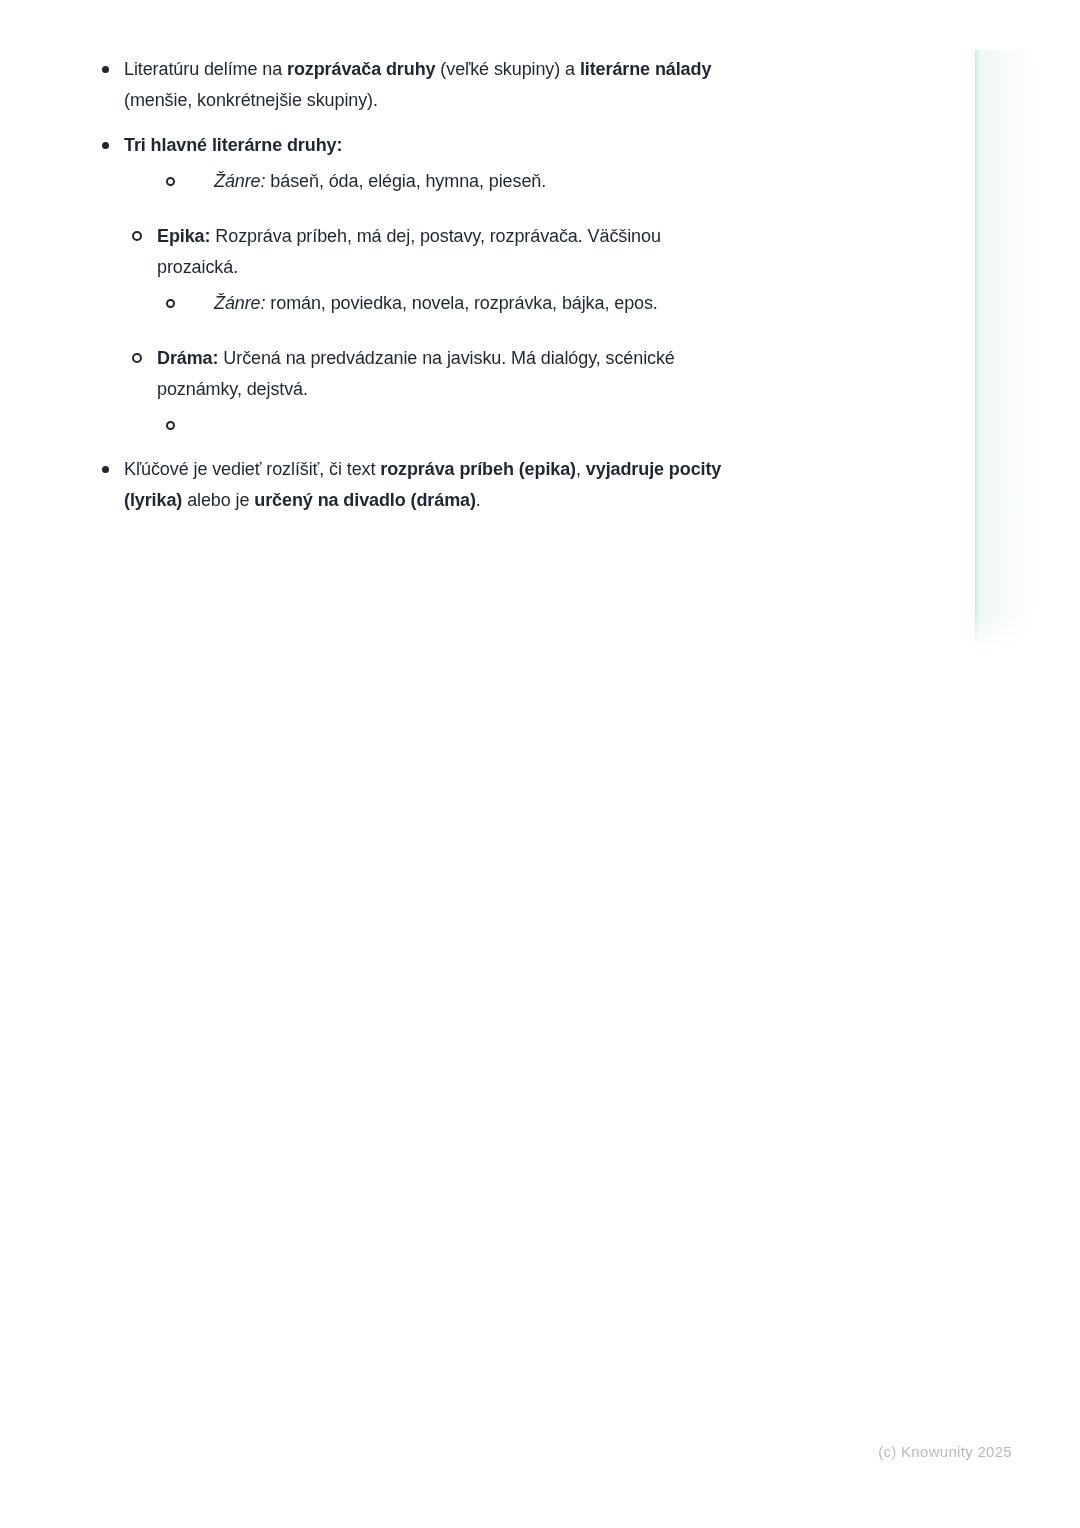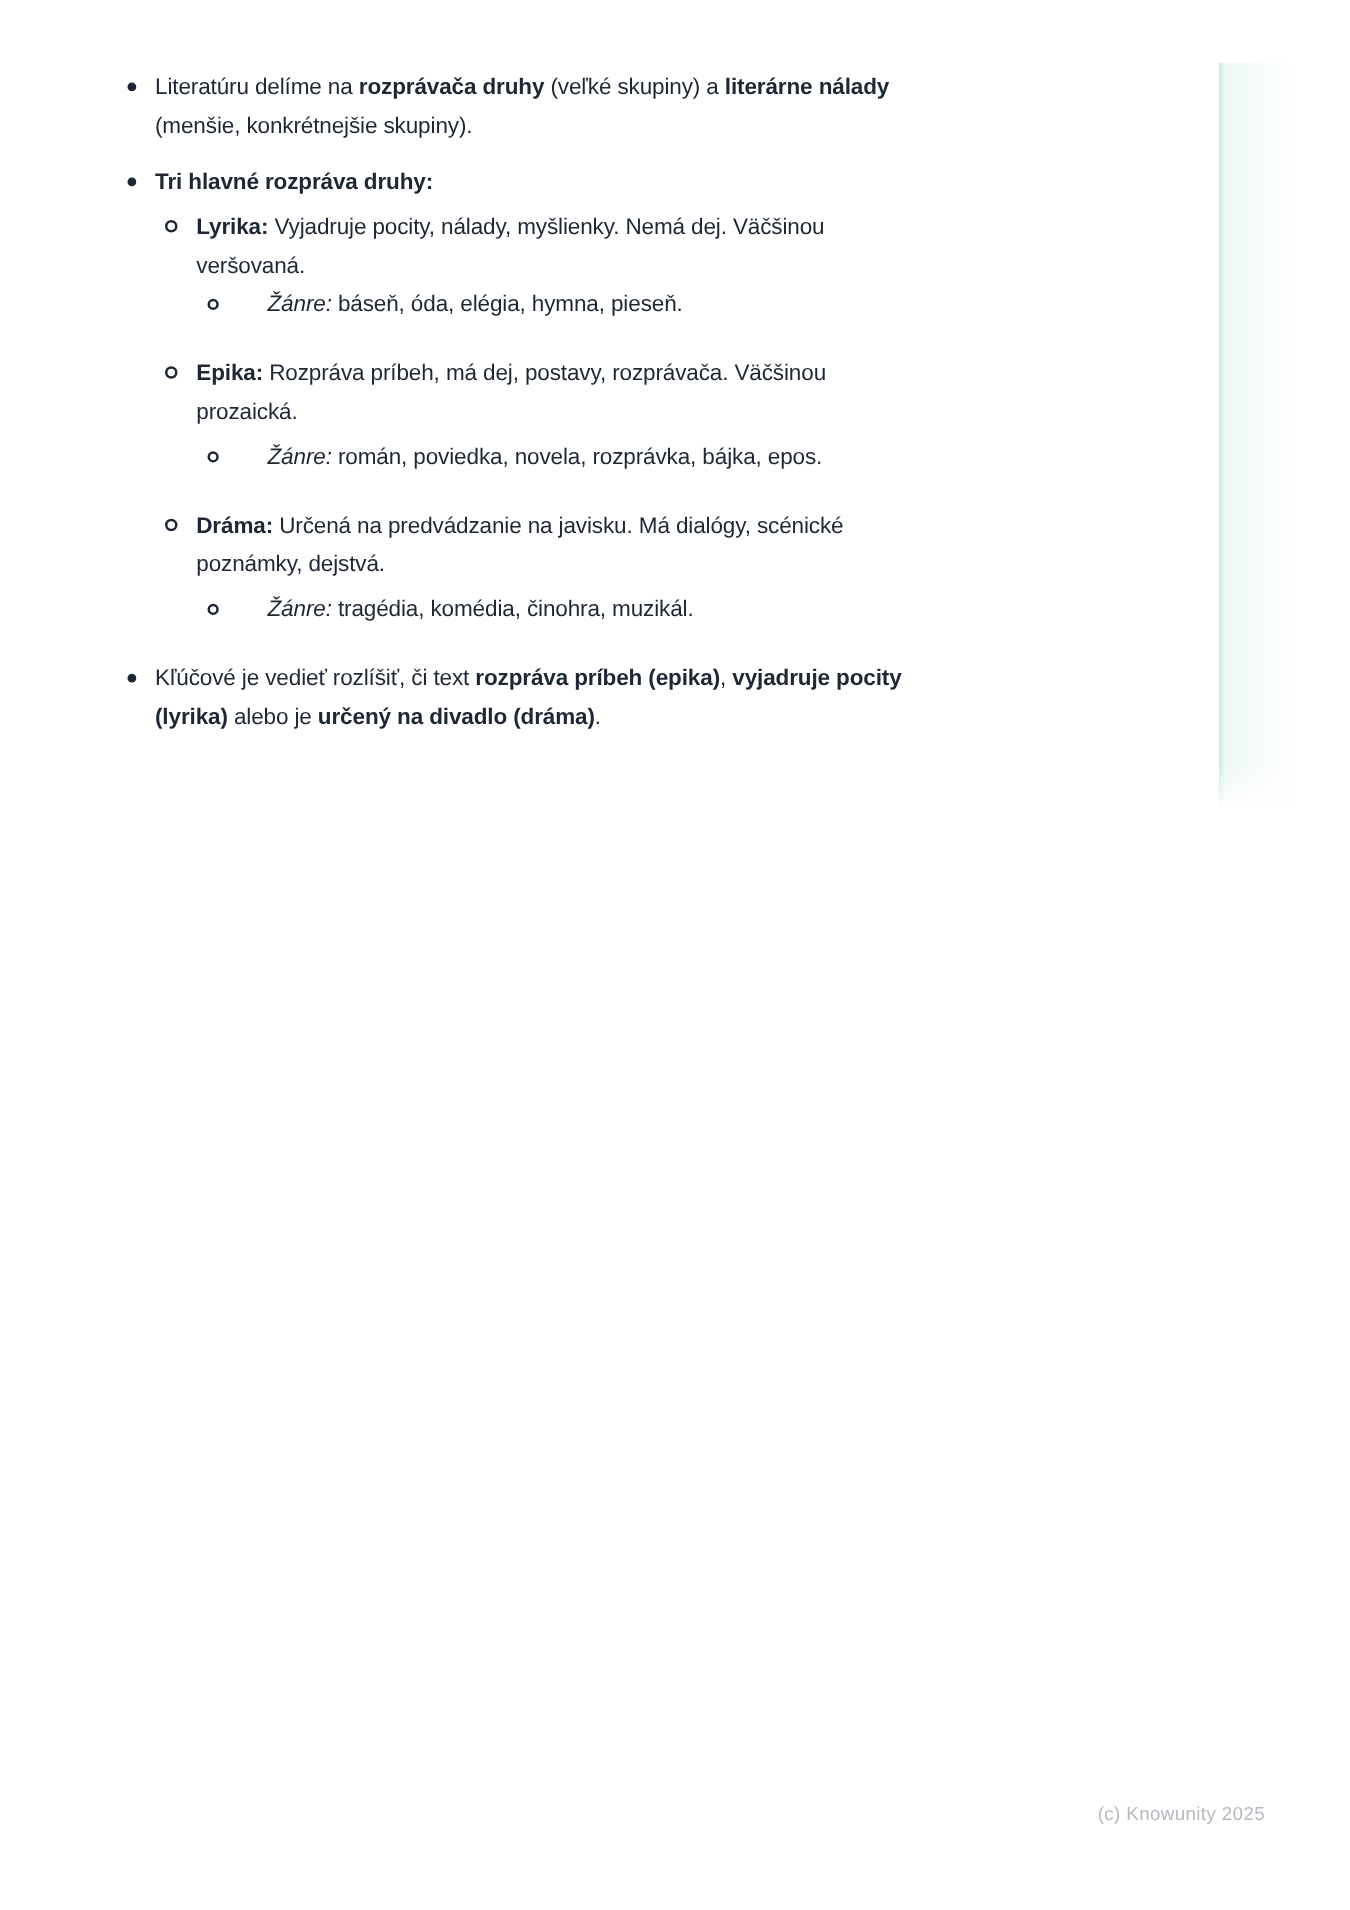--- a/index.html
+++ b/index.html
@@ -85,45 +85,40 @@
 
 <div class="page">
   <div class="accent-bar"></div>
   <div class="notes">
       <div class="li level-1 gap-md">
         <span class="marker disc"></span>
         <span class="li-text"><span>Literatúru delíme na </span><span class="b">rozprávača druhy</span><span> (veľké skupiny) a </span><span class="b">literárne nálady</span><br><span>(menšie, konkrétnejšie skupiny).</span></span>
       </div>
       <div class="li level-1 gap-sm">
         <span class="marker disc"></span>
-        <span class="li-text"><span class="b">Tri hlavné rozpráva druhy:</span></span>
-      </div>
-      <div class="li level-2 gap-none">
-        <span class="marker circle"></span>
-        <span class="li-text"><span class="b">Lyrika:</span><span> Vyjadruje pocity, nálady, myšlienky. Nemá dej. Väčšinou</span><br><span>veršovaná.</span></span>
+        <span class="li-text"><span class="b">Tri hlavné literárne druhy:</span></span>
       </div>
       <div class="li level-3 gap-lg">
         <span class="marker circle"></span>
         <span class="li-text"><span class="i">Žánre:</span><span> báseň, óda, elégia, hymna, pieseň.</span></span>
       </div>
       <div class="li level-2 gap-sm">
         <span class="marker circle"></span>
         <span class="li-text"><span class="b">Epika:</span><span> Rozpráva príbeh, má dej, postavy, rozprávača. Väčšinou</span><br><span>prozaická.</span></span>
       </div>
       <div class="li level-3 gap-lg">
         <span class="marker circle"></span>
         <span class="li-text"><span class="i">Žánre:</span><span> román, poviedka, novela, rozprávka, bájka, epos.</span></span>
       </div>
       <div class="li level-2 gap-sm">
         <span class="marker circle"></span>
         <span class="li-text"><span class="b">Dráma:</span><span> Určená na predvádzanie na javisku. Má dialógy, scénické</span><br><span>poznámky, dejstvá.</span></span>
       </div>
       <div class="li level-3 gap-lg">
         <span class="marker circle"></span>
-        <span class="li-text"><span class="i">Žánre:</span><span> tragédia, komédia, činohra, muzikál.</span></span>
       </div>
       <div class="li level-1 gap-none">
         <span class="marker disc"></span>
         <span class="li-text"><span>Kľúčové je vedieť rozlíšiť, či text </span><span class="b">rozpráva príbeh (epika)</span><span>, </span><span class="b">vyjadruje pocity</span><br><span class="b">(lyrika)</span><span> alebo je </span><span class="b">určený na divadlo (dráma)</span><span>.</span></span>
       </div>
     </div>
   <div class="footer">(c) Knowunity 2025</div>
 </div>
 
 </body></html>

